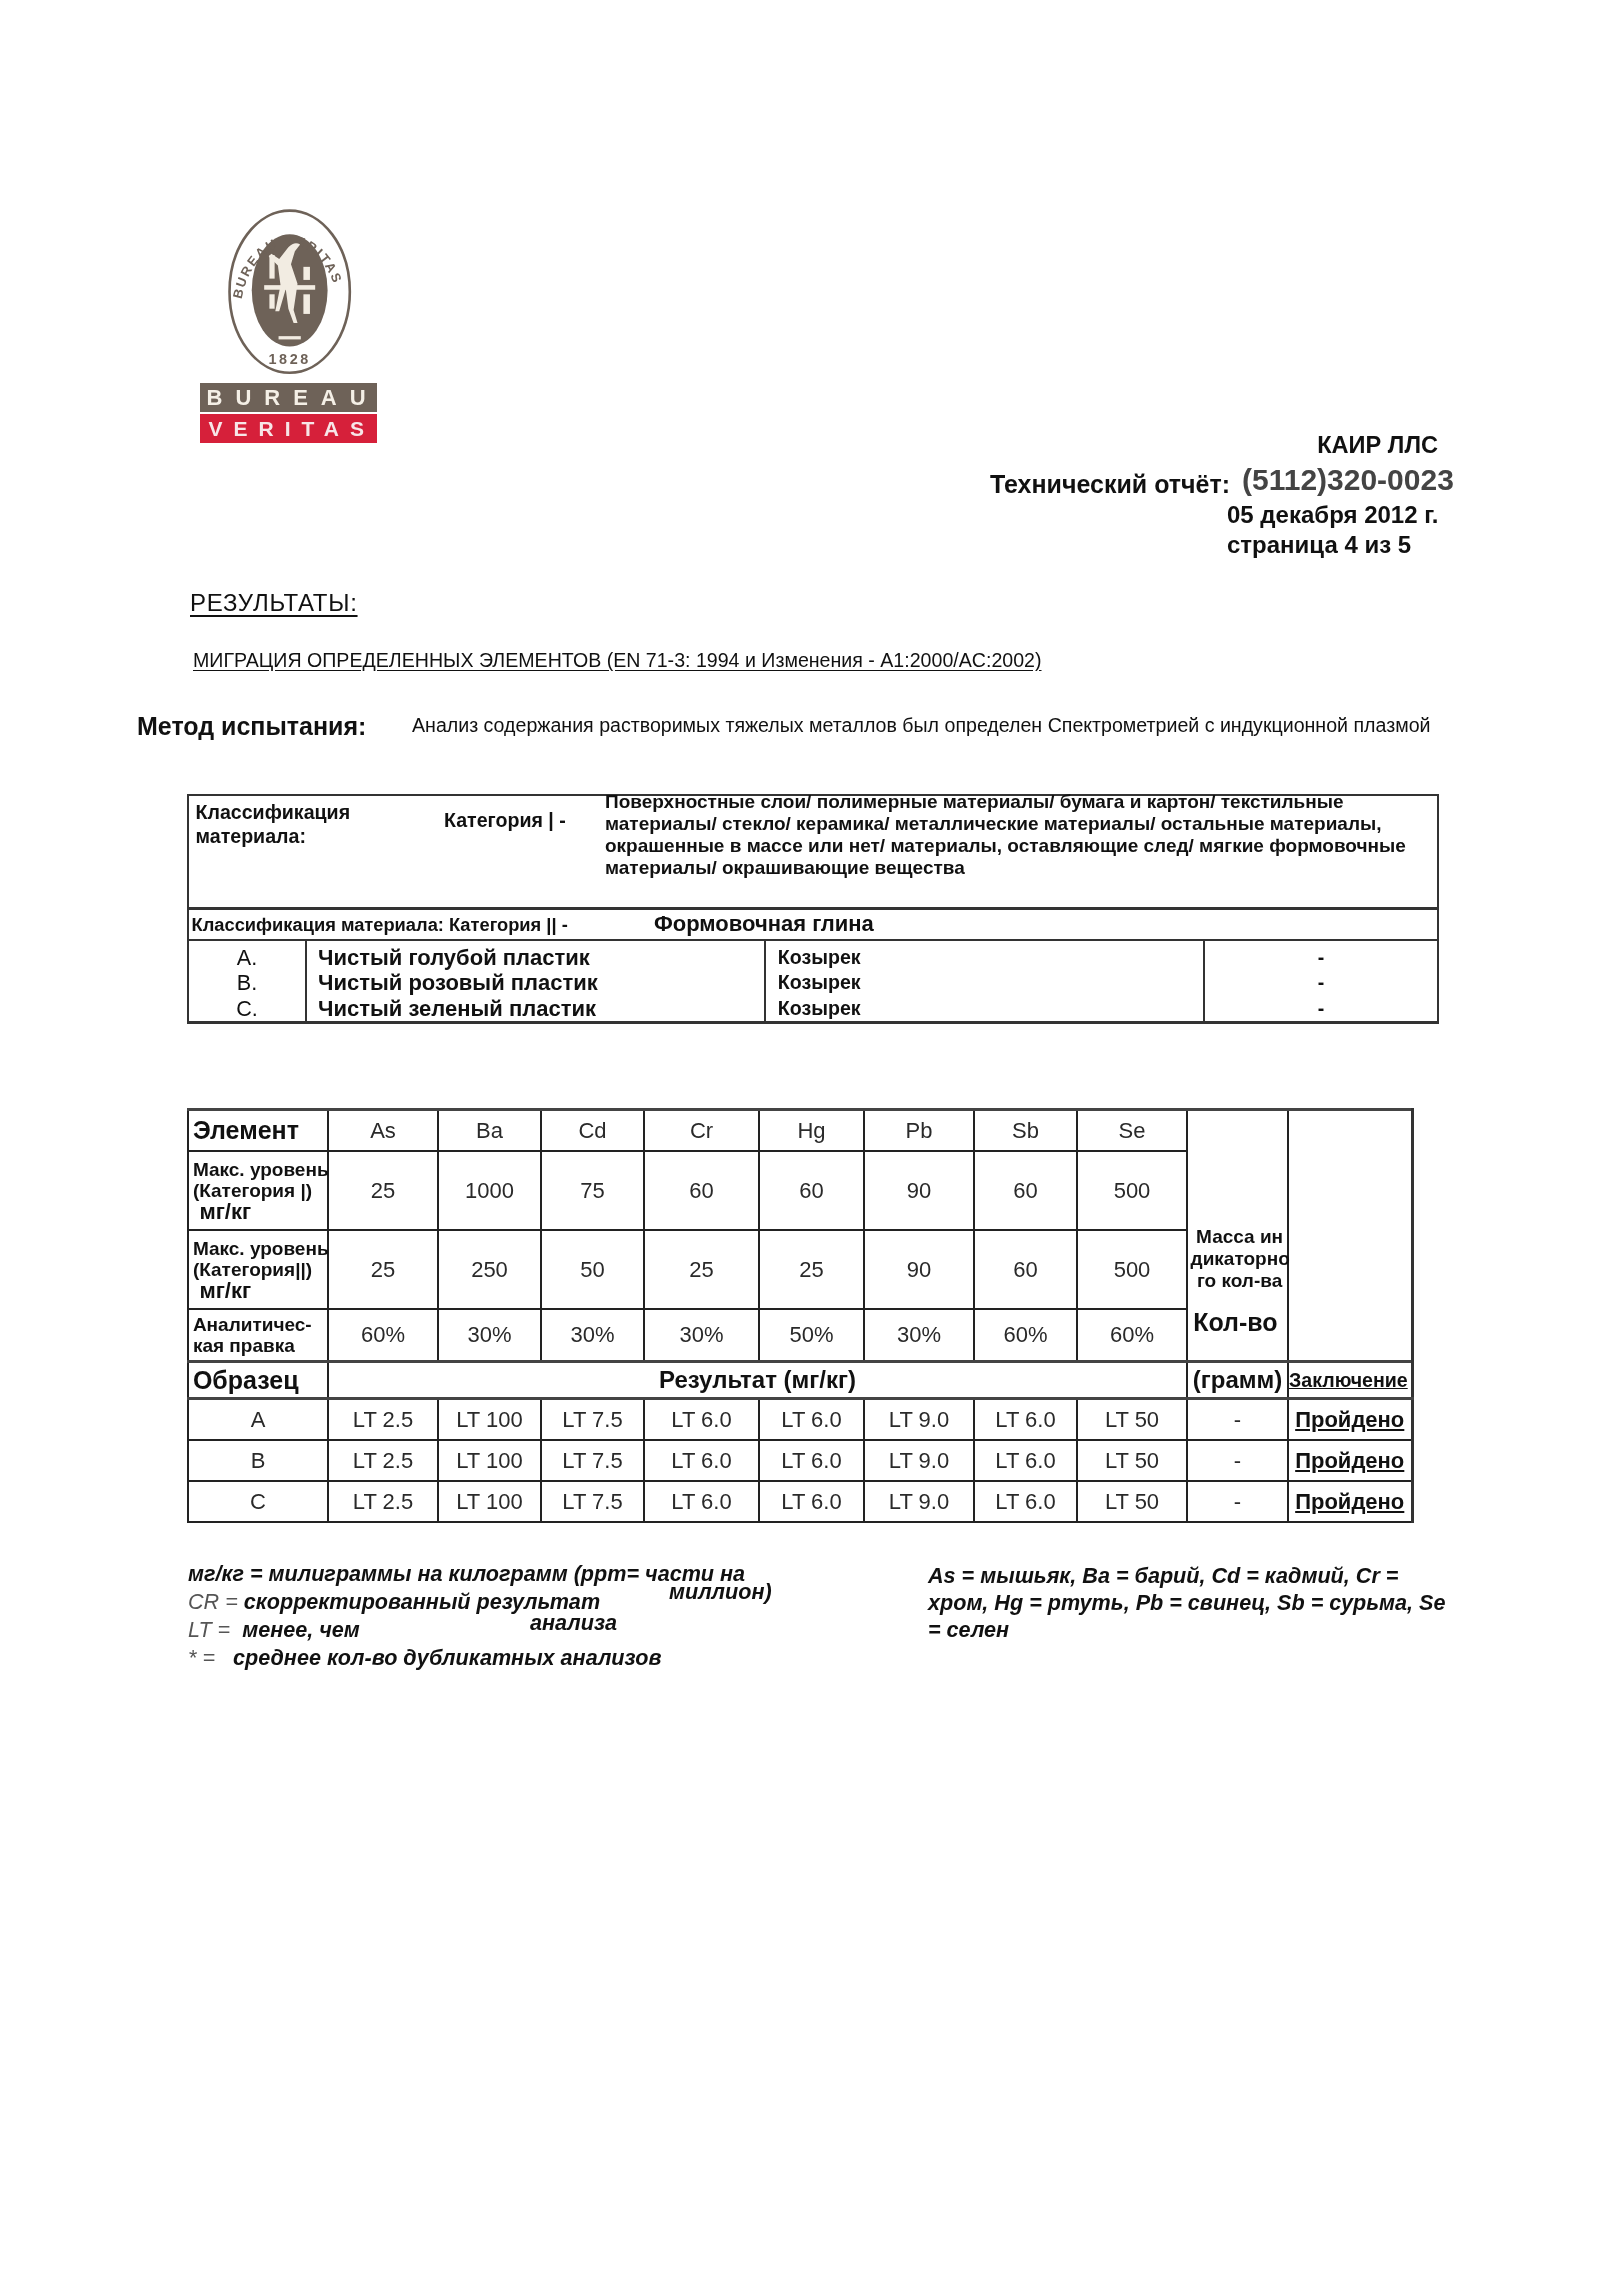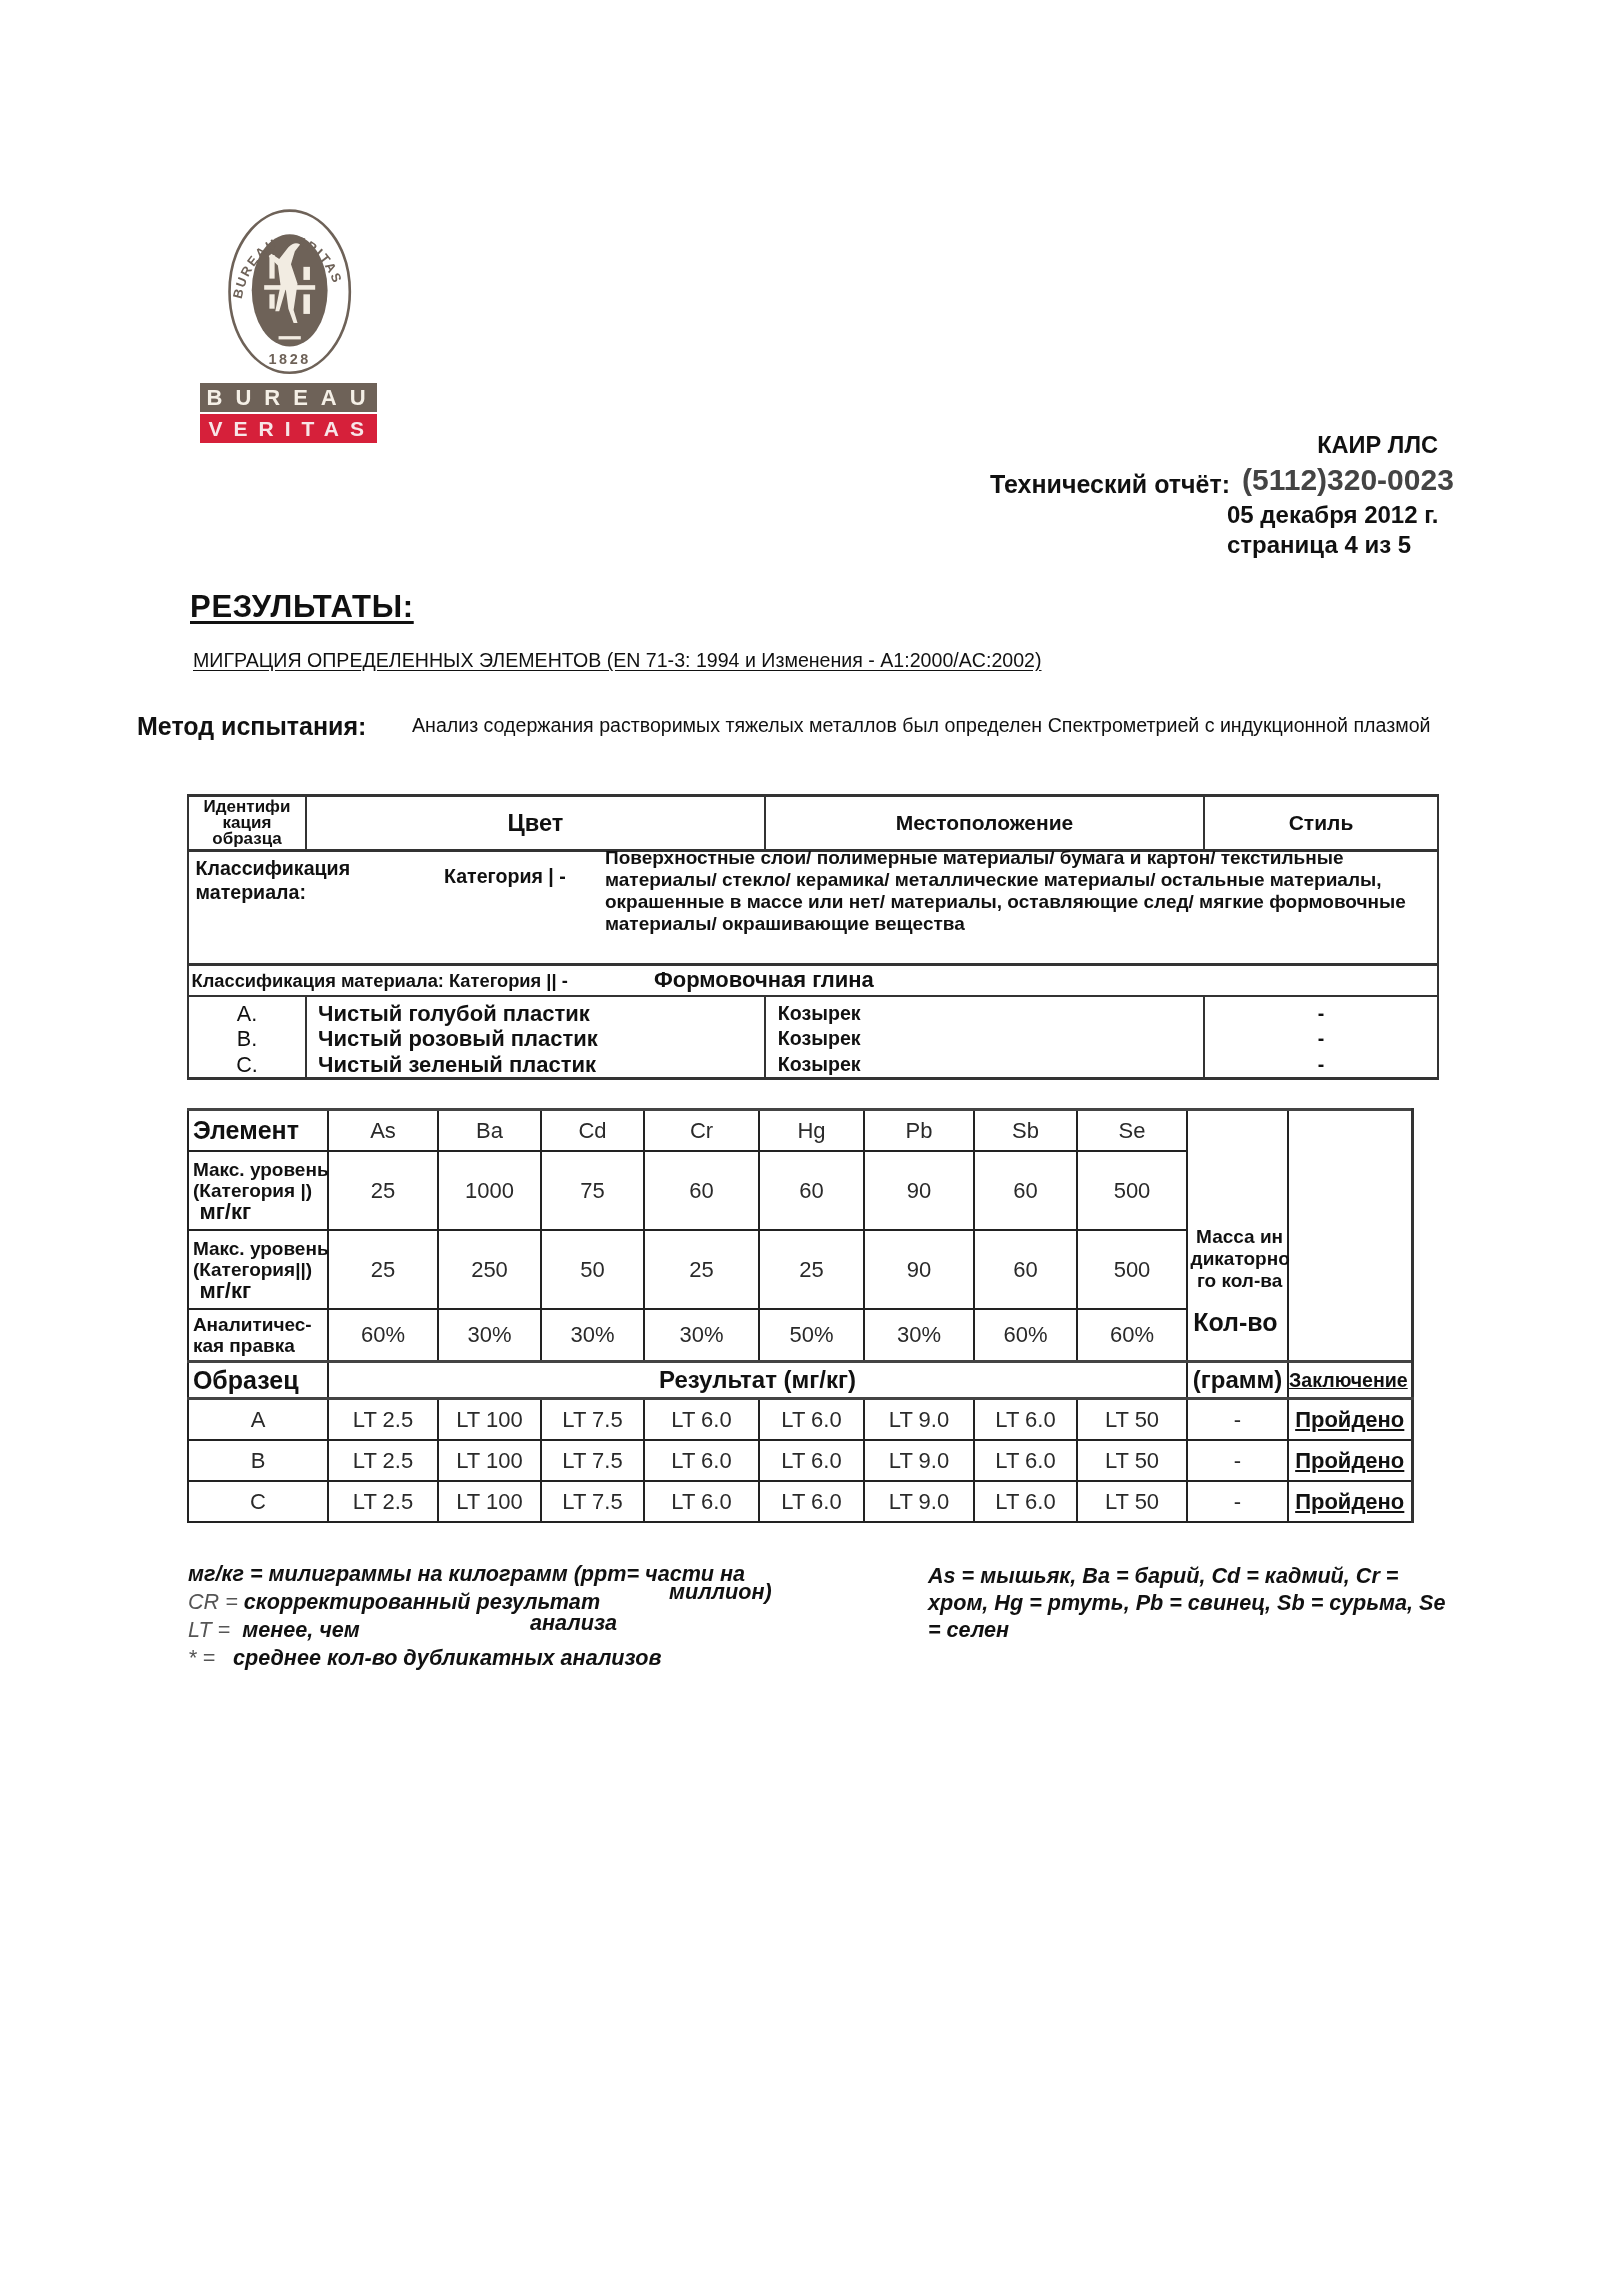--- a/index.html
+++ b/index.html
@@ -16,21 +16,21 @@
                 color:#f7e6e8; font-weight:bold; font-size:21px; letter-spacing:11px; text-align:center; line-height:29px; padding-left:6.5px; box-sizing:border-box; }
 
   
   .hdr { font-weight:bold; color:#111; white-space:nowrap; }
   #company { right:185px; top:432px; font-size:23.6px; }
   #report-label { left:990px; top:470px; font-size:25px; }
   #report-number { left:1242px; top:463px; font-size:30px; color:#444; }
   #report-date { left:1227px; top:501px; font-size:24px; }
   #report-page { left:1227px; top:531px; font-size:24px; }
 
-  #results-heading { left:190px; top:589px; font-size:31px; font-weight:bold; text-decoration:underline; text-underline-offset:3.9px; letter-spacing:0.7px; }
+  #results-heading { left:190px; top:589px; font-size:24px; font-weight:normal; text-decoration:underline; text-underline-offset:3.9px; letter-spacing:0.7px; }
   #migration-title { left:193px; top:649px; font-size:19.6px; text-decoration:underline; text-underline-offset:3.3px; }
 
   #method-label { left:137px; top:712px; font-size:25px; font-weight:bold; }
   #method-text { left:412px; top:713px; width:1021px; font-size:19.6px; line-height:25px; }
 
   
   table { border-collapse:collapse; position:absolute; table-layout:fixed; }
   td { border:2px solid #222; padding:0; vertical-align:middle; }
 
   #table-identification { left:187px; top:794px; width:1250px; }
@@ -129,26 +129,20 @@
 <div id="method-text" class="abs">Анализ содержания растворимых тяжелых металлов был определен Спектрометрией с индукционной плазмой</div>
 
 <table id="table-identification">
   <colgroup>
     <col style="width:118px">
       <col style="width:459px">
       <col style="width:439px">
       <col style="width:234px">
   </colgroup>
   <tbody>
-      <tr class="t1-head">
-    <td class="idcell">Идентифи кация образца</td>
-    <td class="big">Цвет</td>
-    <td class="med">Местоположение</td>
-    <td class="med">Стиль</td>
-  </tr>
   <tr>
     <td colspan="4" class="cat1-cell">
       <span class="cat1-left" style="width:164px">Классификация материала:</span>
       <span class="cat1-mid">Категория | -</span>
       <span class="cat1-text">Поверхностные слои/ полимерные материалы/ бумага и картон/ текстильные материалы/ стекло/ керамика/ металлические материалы/ остальные материалы, окрашенные в массе или нет/ материалы, оставляющие след/ мягкие формовочные материалы/ окрашивающие вещества</span>
     </td>
   </tr>
   <tr>
     <td colspan="4" class="cat2-cell">
       <span class="cat2-left">Классификация материала: Категория || -</span>

